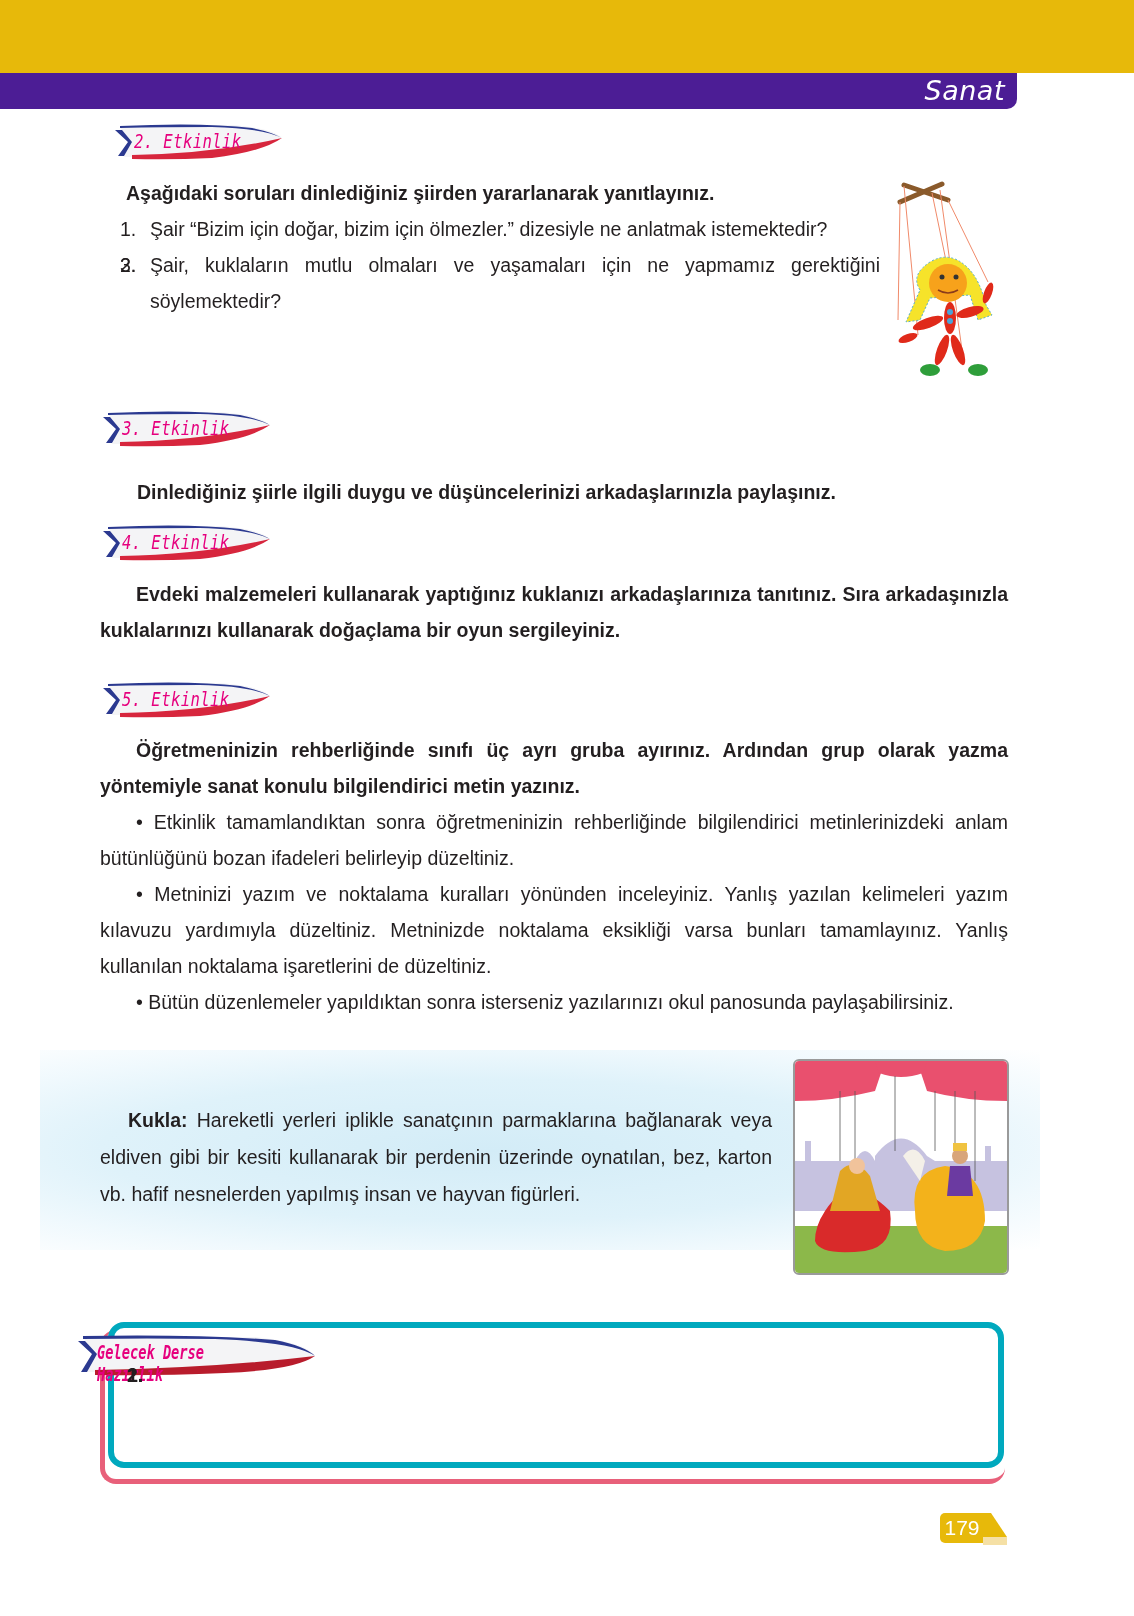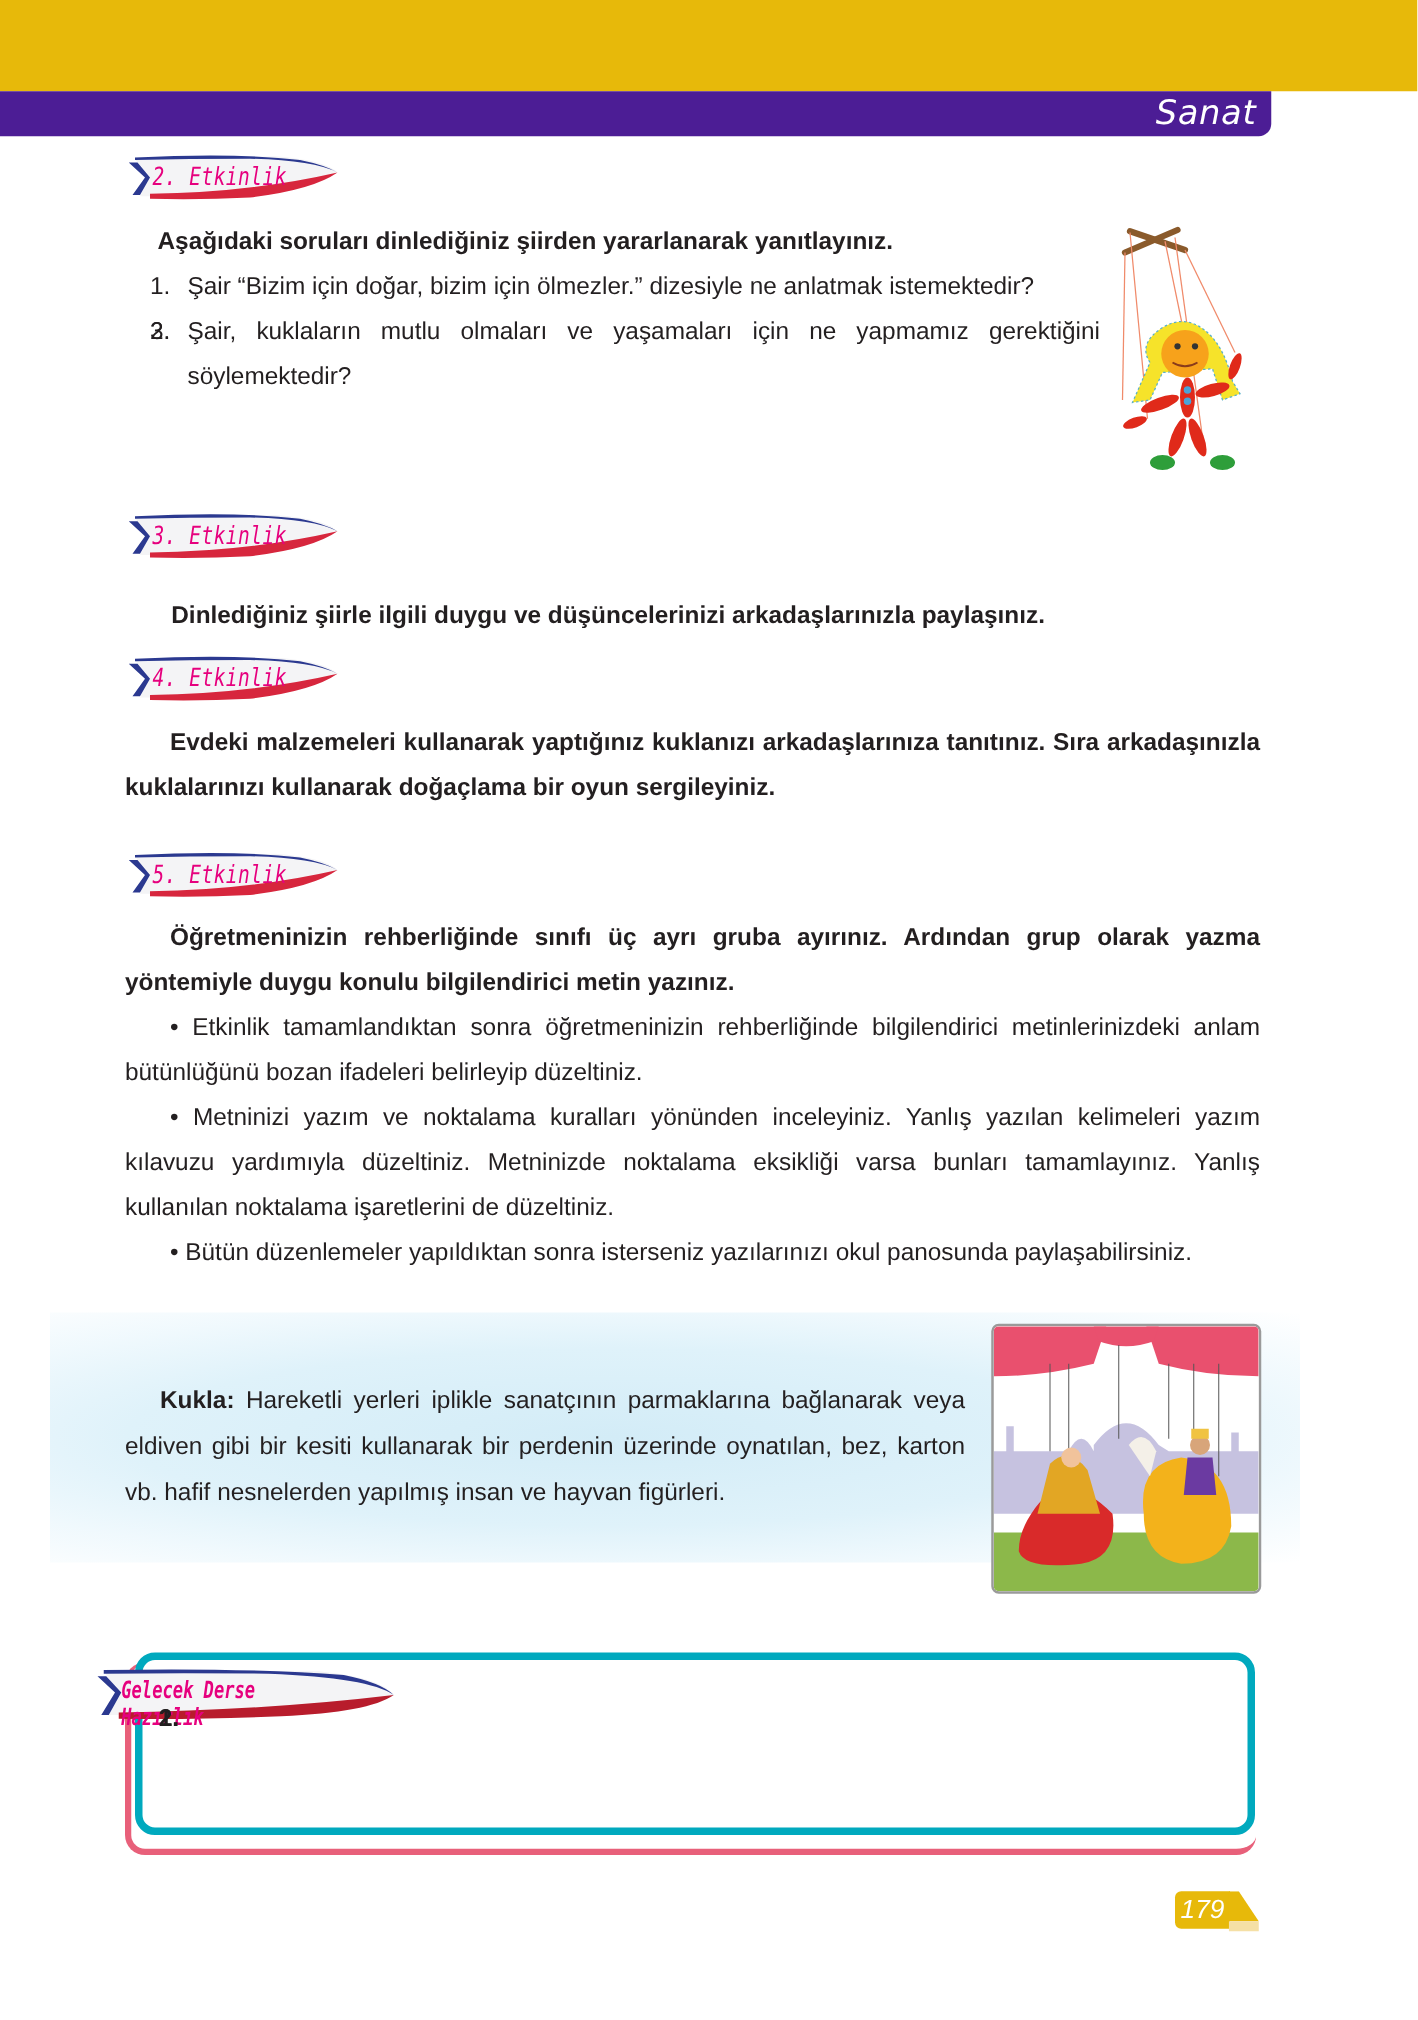--- a/index.html
+++ b/index.html
@@ -67,33 +67,32 @@
   .next-ribbon .label {
     position: absolute; left: 22px; top: 9px;
     font-family: "DejaVu Sans Mono", monospace; font-style: italic; font-weight: bold;
     font-size: 19px; color: #e6007e; transform: scaleX(0.72); transform-origin: left center;
   }
 
   .page-num {
     position: absolute; left: 940px; top: 1513px; width: 44px; height: 30px;
     background: #e7b90a; color: #ffffff; font-size: 21px; line-height: 30px; text-align: center;
     border-radius: 5px 0 0 5px;
-    font-style: italic;
   }
   .page-num-tail { position: absolute; left: 983px; top: 1513px; }
 </style>
 </head>
 <body>
 
 <div class="top-band"></div>
 <div class="sub-band">
   <span class="section-tag">Sanat</span>
 </div>
 
-<div class="ribbon" style="left:100px; top:122px;">
+<div class="ribbon" style="left:112px; top:122px;">
   <svg width="175" height="40" viewBox="0 0 175 40">
     <path d="M8 5 L120 3 Q160 6 170 16 Q150 30 20 35 L12 35 L18 20 Z" fill="#f4f4f6"></path>
     <path d="M8 4 Q90 0 140 6 Q160 10 170 16 Q150 6 100 5 Q50 5 8 6 Z" fill="#2b3990"></path>
     <path d="M20 33 Q100 32 170 16 Q150 30 100 36 Q60 38 20 37 Z" fill="#d7263d"></path>
     <path d="M3 8 L16 20 L6 34 L12 34 L20 20 L10 8 Z" fill="#2b3990"></path>
   </svg>
   <span class="label">2. Etkinlik</span>
 </div>
 
 <div class="text bold" style="left:126px; top:175px;">Aşağıdaki soruları dinlediğiniz şiirden yararlanarak yanıtlayınız.</div>
@@ -166,21 +165,21 @@
 
 <div class="ribbon" style="left:100px; top:680px;">
   <svg width="175" height="40" viewBox="0 0 175 40">
     <path d="M8 5 L120 3 Q160 6 170 16 Q150 30 20 35 L12 35 L18 20 Z" fill="#f4f4f6"></path>
     <path d="M8 4 Q90 0 140 6 Q160 10 170 16 Q150 6 100 5 Q50 5 8 6 Z" fill="#2b3990"></path>
     <path d="M20 33 Q100 32 170 16 Q150 30 100 36 Q60 38 20 37 Z" fill="#d7263d"></path>
     <path d="M3 8 L16 20 L6 34 L12 34 L20 20 L10 8 Z" fill="#2b3990"></path>
   </svg>
   <span class="label">5. Etkinlik</span>
 </div>
-<div class="para bold indent" style="top:732px;">Öğretmeninizin rehberliğinde sınıfı üç ayrı gruba ayırınız. Ardından grup olarak yazma yöntemiyle duygu konulu bilgilendirici metin yazınız.</div>
+<div class="para bold indent" style="top:732px;">Öğretmeninizin rehberliğinde sınıfı üç ayrı gruba ayırınız. Ardından grup olarak yazma yöntemiyle sanat konulu bilgilendirici metin yazınız.</div>
 <div class="para indent" style="top:804px;">• Etkinlik tamamlandıktan sonra öğretmeninizin rehberliğinde bilgilendirici metinlerinizdeki anlam bütünlüğünü bozan ifadeleri belirleyip düzeltiniz.</div>
 <div class="para indent" style="top:876px;">• Metninizi yazım ve noktalama kuralları yönünden inceleyiniz. Yanlış yazılan kelimeleri yazım kılavuzu yardımıyla düzeltiniz. Metninizde noktalama eksikliği varsa bunları tamamlayınız. Yanlış kullanılan noktalama işaretlerini de düzeltiniz.</div>
 <div class="para indent" style="top:984px;">• Bütün düzenlemeler yapıldıktan sonra isterseniz yazılarınızı okul panosunda paylaşabilirsiniz.</div>
 
 <div class="kukla-bg"></div>
 <div class="kukla-text" style="text-align: justify;">
   <span style="display:inline-block; width:28px;"></span><span class="bold">Kukla:</span><span> Hareketli yerleri iplikle sanatçının parmaklarına bağlanarak veya eldiven gibi bir kesiti kullanarak bir perdenin üzerinde oynatılan, bez, karton vb. hafif nesnelerden yapılmış insan ve hayvan figürleri.</span>
 </div>
 <div class="kukla-img">
   <svg width="212" height="212" viewBox="0 0 212 212">

